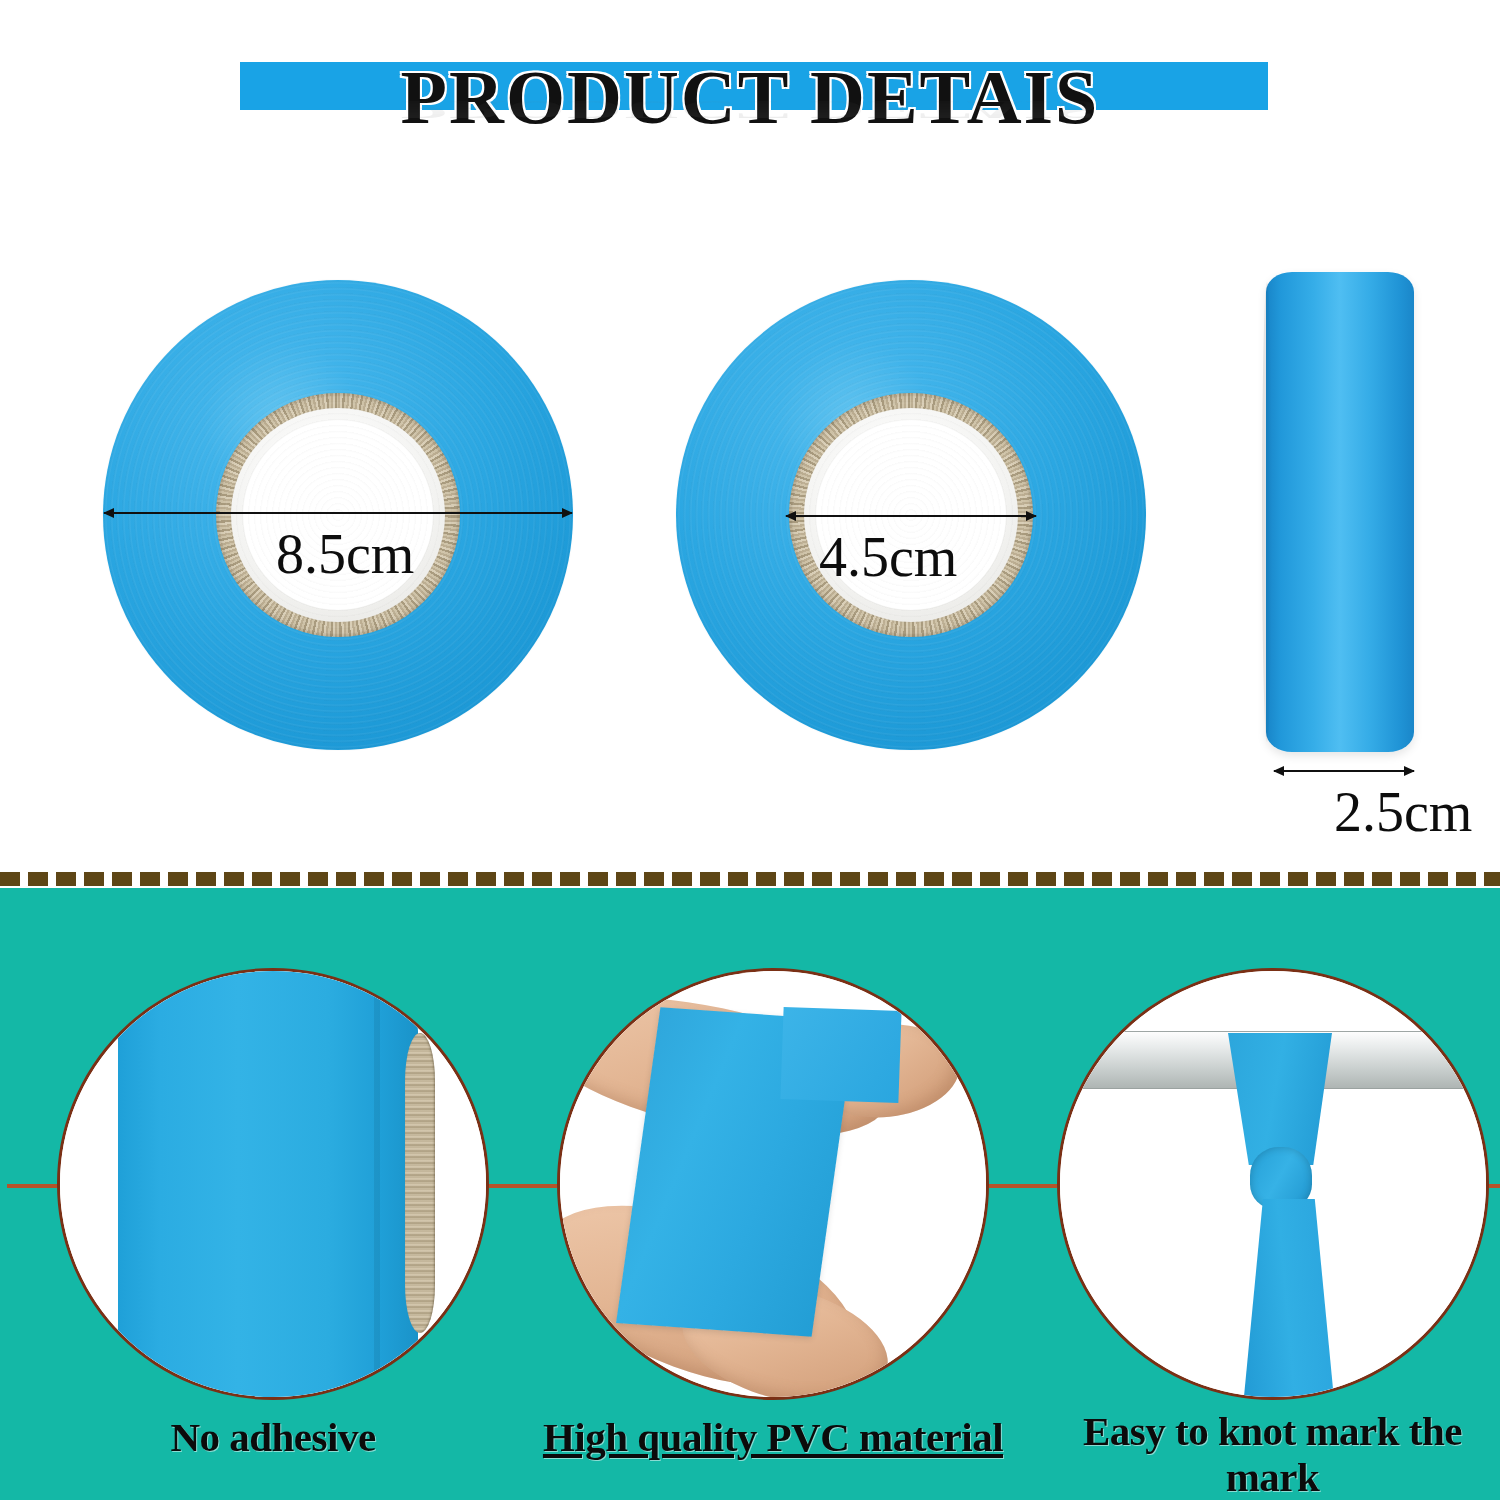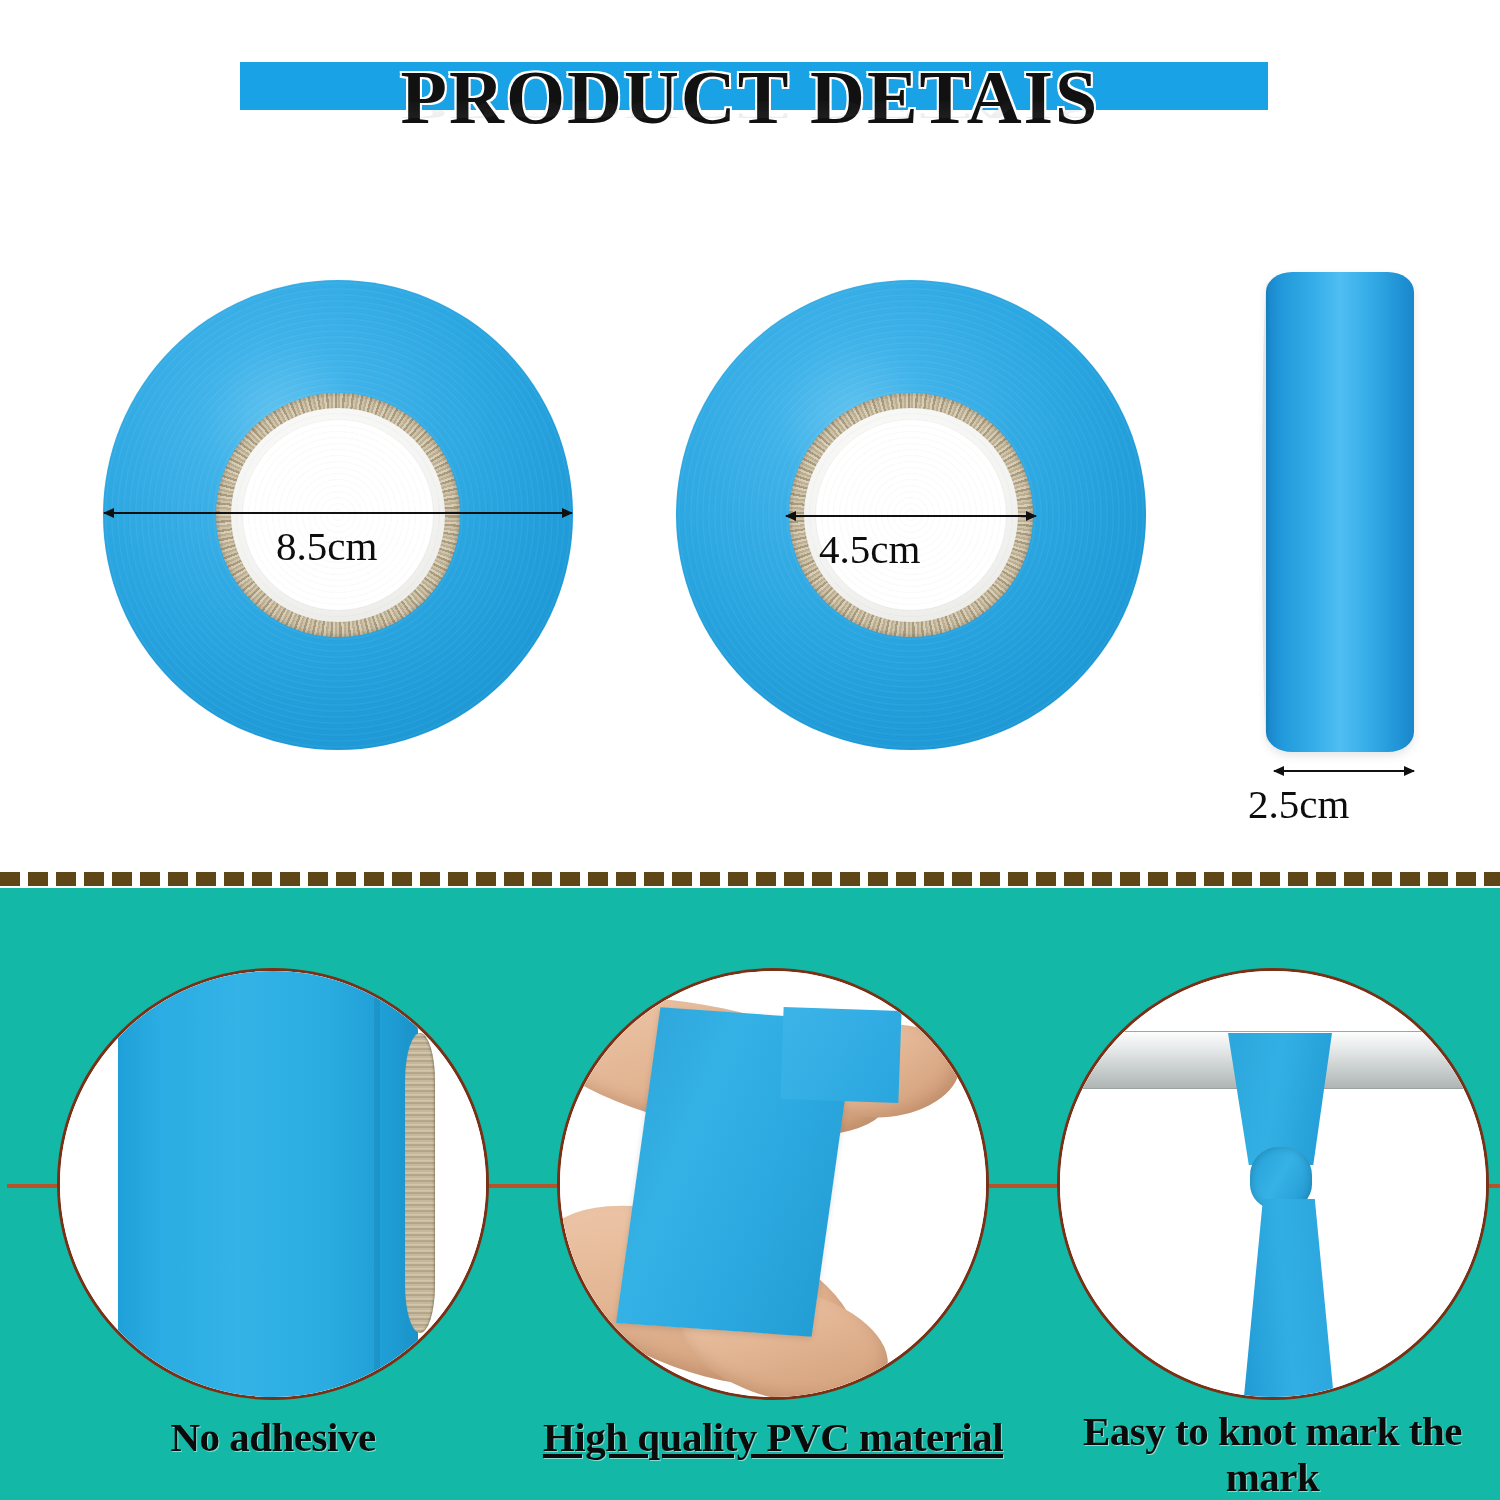--- a/index.html
+++ b/index.html
@@ -139,21 +139,21 @@
     width: 0; height: 0;
     border-top: 5px solid transparent;
     border-bottom: 5px solid transparent;
   }
   .dim-line .cap-l { left: -1px; border-right: 11px solid #101010; }
   .dim-line .cap-r { right: -1px; border-left: 11px solid #101010; }
 
   .dim-label {
     position: absolute;
     font-family: "Liberation Serif", "DejaVu Serif", serif;
-    font-size: 41px;
+    font-size: 56px;
     color: #0d0d0d;
     white-space: nowrap;
   }
 
   
   #side-roll {
     position: absolute;
     left: 1266px;
     top: 272px;
     width: 148px;
@@ -378,21 +378,21 @@
       <span class="cap-r"></span>
     </div>
     <div class="dim-label" style="left:819px; top:525px;">4.5cm</div>
 
     <div id="side-roll"></div>
 
     <div class="dim-line" style="left:1274px; top:770px; width:140px;">
       <span class="cap-l"></span>
       <span class="cap-r"></span>
     </div>
-    <div class="dim-label" style="left:1248px; top:780px;">2.5cm</div>
+    <div class="dim-label" style="left:1334px; top:780px;">2.5cm</div>
   </div>
 
   <div id="dash-divider"></div>
 
   <div id="bottom-section">
 
     <div class="connector" style="left:7px;  top:296px; width:52px;"></div>
     <div class="connector" style="left:489px; top:296px; width:68px;"></div>
     <div class="connector" style="left:989px; top:296px; width:68px;"></div>
     <div class="connector" style="left:1489px; top:296px; width:52px;"></div>

